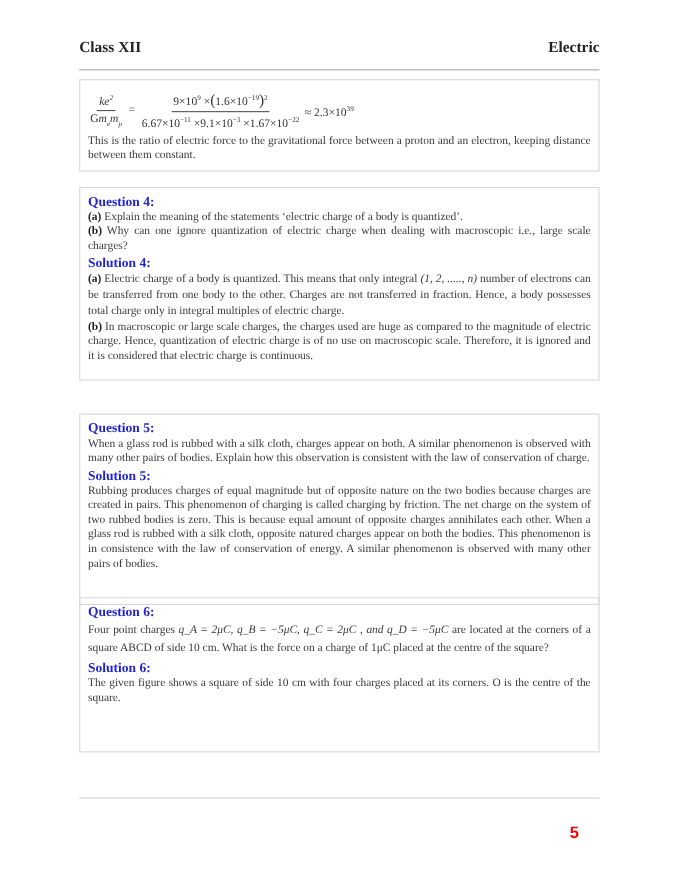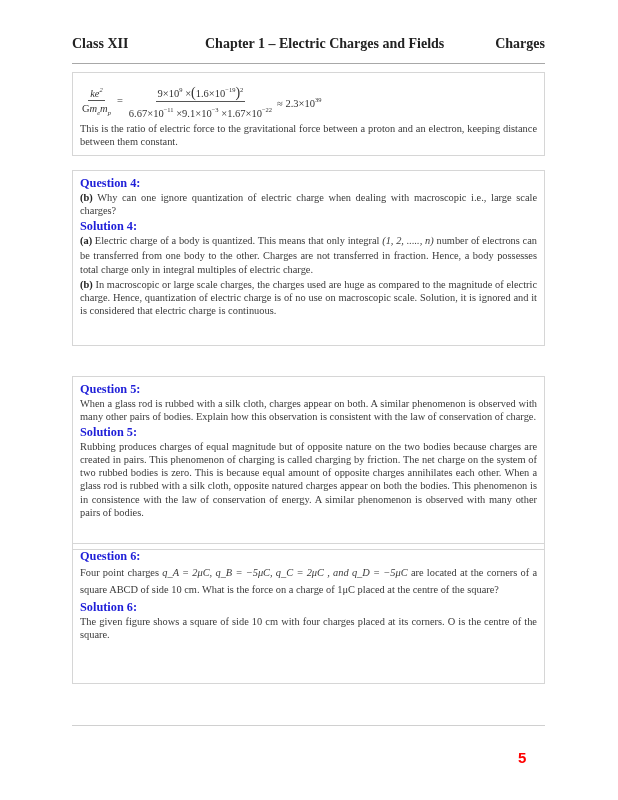--- a/index.html
+++ b/index.html
@@ -24,22 +24,21 @@
   .frac .den { padding:1px 2px 0 2px; white-space:nowrap; }
   sup, sub { font-size:6.5px; }
   .pn { position:absolute; left:518px; top:749px; color:#f00; font-weight:bold;
         font-family:"Liberation Sans", "DejaVu Sans", sans-serif; font-size:15px; }
 </style>
 </head>
 <body>
 
 <div class="hdr">
   <span class="hdr-left">Class XII</span>
-  <span class="hdr-center">Chapter 1 – Electric Charges and Fields</span>
-  <span class="hdr-right">Charges</span>
+  <span class="hdr-right">Electric</span>
 </div>
 <div class="hline" style="top:63px;"></div>
 
 <div class="box" style="top:72px; height:84px;">
   <div class="eq">
     <span class="frac">
       <span class="num m">ke<sup>2</sup></span>
       <span class="den">G<span class="m">m<sub>e</sub>m<sub>p</sub></span></span>
     </span>
     <span style="margin:0 4px;">=</span>
@@ -47,24 +46,25 @@
       <span class="num">9×10<sup>9</sup> ×<span style="font-size:14px;">(</span>1.6×10<sup>−19</sup><span style="font-size:14px;">)</span><sup>2</sup></span>
       <span class="den">6.67×10<sup>−11</sup> ×9.1×10<sup>−3</sup> ×1.67×10<sup>−22</sup></span>
     </span>
     <span style="margin-left:3px;">≈ 2.3×10<sup>39</sup></span>
   </div>
   <div>This is the ratio of electric force to the gravitational force between a proton and an electron, keeping distance between them constant.</div>
 </div>
 
 <div class="box" style="top:170px; height:176px;">
   <div class="qh">Question 4:</div>
+  <div><span class="b">(a)</span><span> Explain the meaning of the statements ‘electric charge of a body is quantized’.</span></div>
   <div><span class="b">(b)</span><span> Why can one ignore quantization of electric charge when dealing with macroscopic i.e., large scale charges?</span></div>
   <div class="qh">Solution 4:</div>
   <div style="line-height:14.5px;font-family:Liberation Serif, serif;"><span class="b">(a)</span><span> Electric charge of a body is quantized. This means that only integral </span><span class="m">(1, 2, ....., n)</span><span> number of electrons can be transferred from one body to the other. Charges are not transferred in fraction. Hence, a body possesses total charge only in integral multiples of electric charge.</span></div>
-  <div><span class="b">(b)</span><span> In macroscopic or large scale charges, the charges used are huge as compared to the magnitude of electric charge. Hence, quantization of electric charge is of no use on macroscopic scale. Solution, it is ignored and it is considered that electric charge is continuous.</span></div>
+  <div><span class="b">(b)</span><span> In macroscopic or large scale charges, the charges used are huge as compared to the magnitude of electric charge. Hence, quantization of electric charge is of no use on macroscopic scale. Therefore, it is ignored and it is considered that electric charge is continuous.</span></div>
 </div>
 
 <div class="box" style="top:376px; height:174px;">
   <div class="qh">Question 5:</div>
   <div>When a glass rod is rubbed with a silk cloth, charges appear on both. A similar phenomenon is observed with many other pairs of bodies. Explain how this observation is consistent with the law of conservation of charge.</div>
   <div class="qh">Solution 5:</div>
   <div>Rubbing produces charges of equal magnitude but of opposite nature on the two bodies because charges are created in pairs. This phenomenon of charging is called charging by friction. The net charge on the system of two rubbed bodies is zero. This is because equal amount of opposite charges annihilates each other. When a glass rod is rubbed with a silk cloth, opposite natured charges appear on both the bodies. This phenomenon is in consistence with the law of conservation of energy. A similar phenomenon is observed with many other pairs of bodies.</div>
 </div>
 
 <div class="box" style="top:543px; height:141px;">

